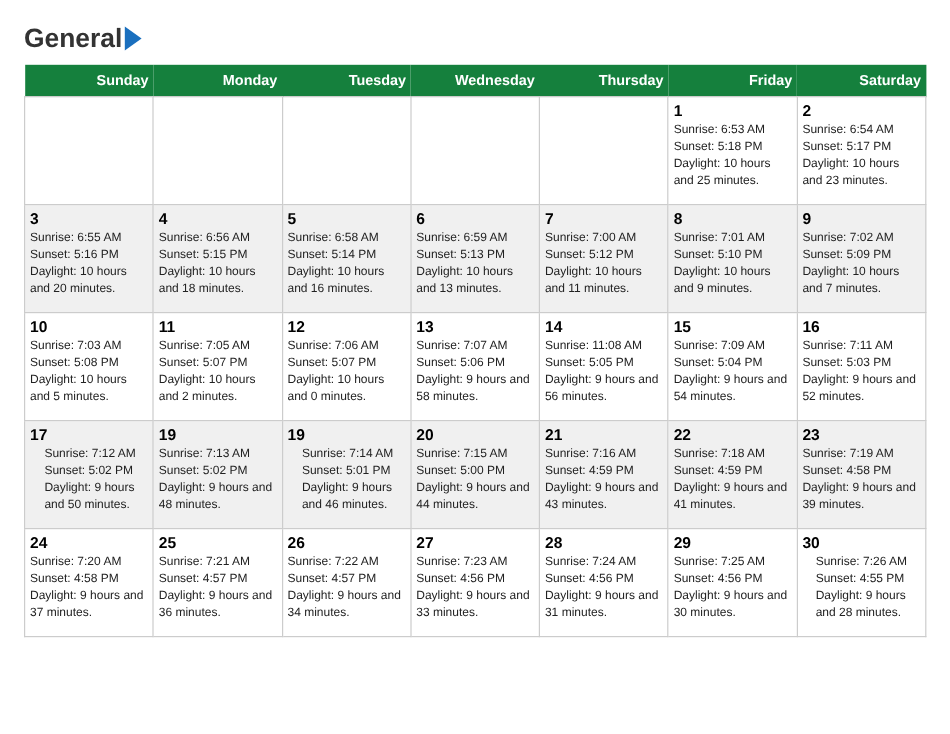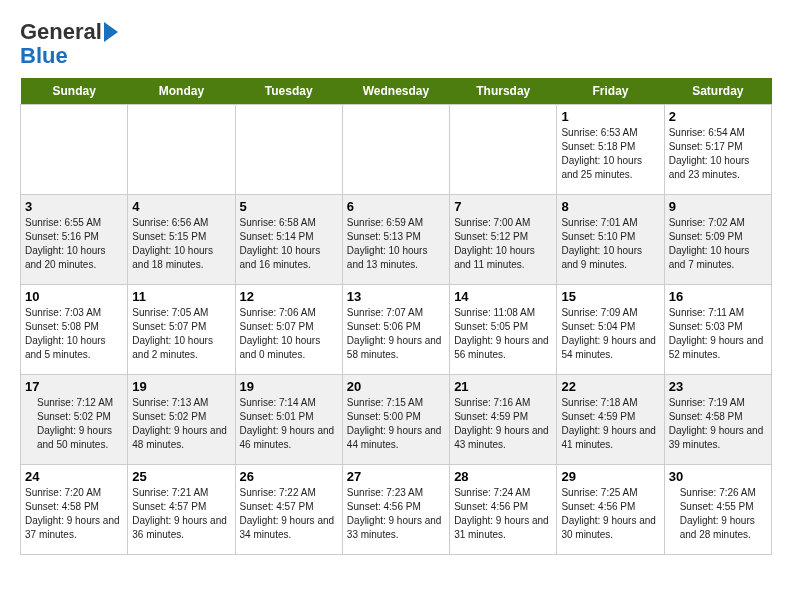--- a/index.html
+++ b/index.html
@@ -47,24 +47,24 @@
       font-size: 16px;
       font-weight: normal;
       color: #555;
     }
     table {
       width: 100%;
       border-collapse: collapse;
       font-size: 11px;
     }
     th {
-      background: #4d7c0f;
+      background: #15803d;
       color: #fff;
       padding: 6px 4px;
-      text-align: center;
+      text-align: right;
       font-size: 12px;
     }
     td {
       border: 1px solid #ccc;
       vertical-align: top;
       padding: 4px;
       height: 90px;
       width: 14.28%;
     }
     tr:nth-child(even) td {
@@ -92,23 +92,20 @@
 <body>
 
 <div class="header">
   <div class="logo">
     <div>
       <div style="display:flex;align-items:center;">
         <span class="logo-text">
           <span class="logo-general">General</span>
         </span>
         <div class="logo-arrow"></div>
-      </div>
-      <div style="display:flex;align-items:center;">
-        <span class="logo-text logo-blue">Blue</span>
       </div>
     </div>
   </div>
   <div class="title-section">
     <h1></h1>
     <h2></h2>
   </div>
 </div>
 
 <table>
@@ -239,21 +236,21 @@
 Daylight: 9 hours and 50 minutes.</div>
         </td>
         <td>
           <span class="day-num">19</span>
           <div class="day-info" style="white-space: pre-line;">Sunrise: 7:13 AM
 Sunset: 5:02 PM
 Daylight: 9 hours and 48 minutes.</div>
         </td>
         <td>
           <span class="day-num">19</span>
-          <div class="day-info" style="white-space: pre-line;">Sunrise: 7:14 AM
+          <div class="day-info" style="white-space: pre-line; margin-left: 12px;">Sunrise: 7:14 AM
 Sunset: 5:01 PM
 Daylight: 9 hours and 46 minutes.</div>
         </td>
         <td>
           <span class="day-num">20</span>
           <div class="day-info" style="white-space: pre-line;">Sunrise: 7:15 AM
 Sunset: 5:00 PM
 Daylight: 9 hours and 44 minutes.</div>
         </td>
         <td>

